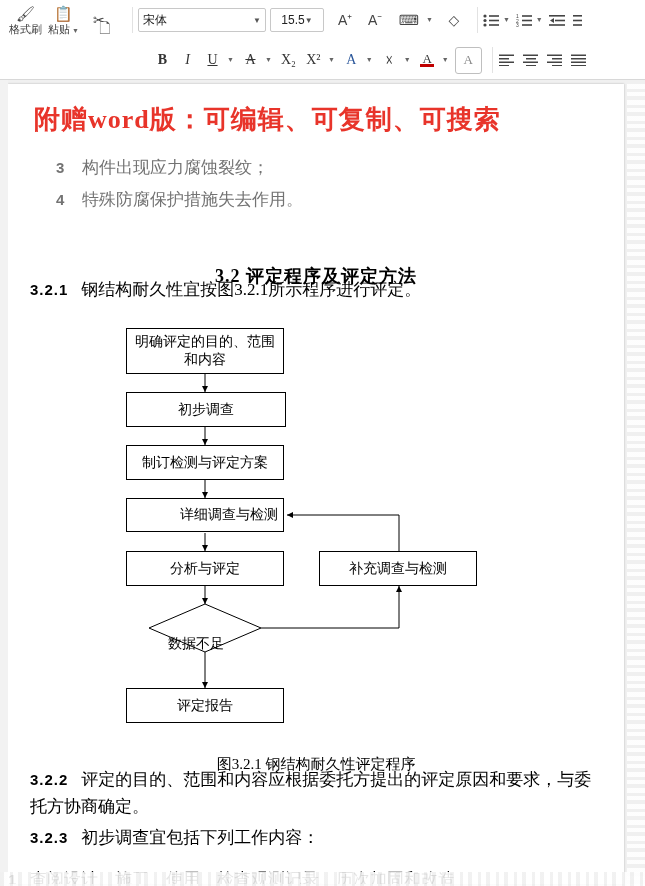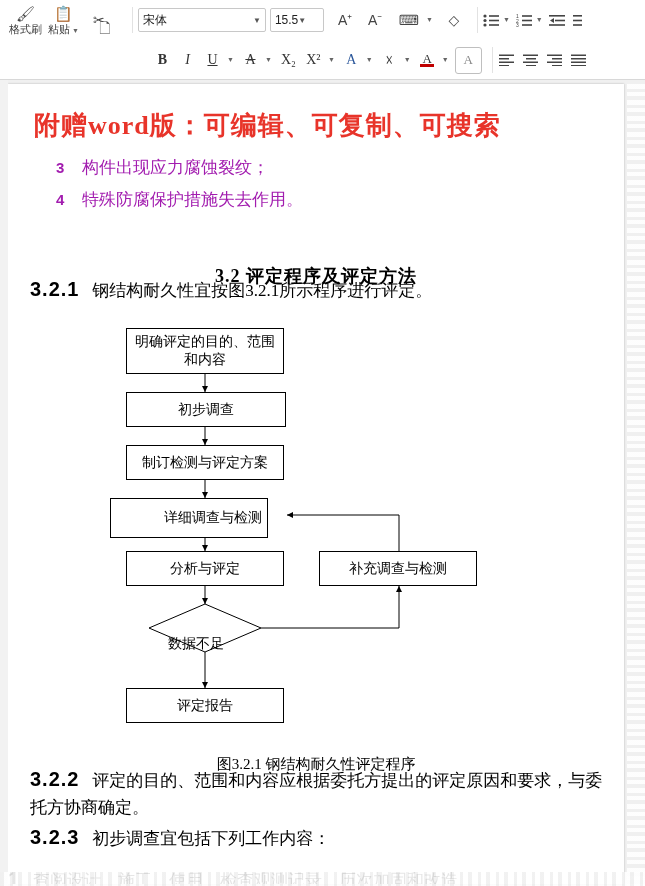--- a/index.html
+++ b/index.html
@@ -92,21 +92,21 @@
     border-radius: 2px;
     background: #fff;
     padding: 0 4px;
     box-sizing: border-box;
     font-size: 12px;
     color: #222;
   }
   .size-box {
     display: flex;
     align-items: center;
-    justify-content: flex-start;
+    justify-content: center;
     width: 54px;
     height: 24px;
     border: 1px solid #c8c8c8;
     border-radius: 2px;
     background: #fff;
     padding: 0 4px;
     box-sizing: border-box;
     font-size: 12px;
     color: #222;
     margin-left: 4px;
@@ -207,34 +207,34 @@
     position: absolute;
     left: 0; top: 0;
     width: 616px;
     height: 800px;
     color: #000;
   }
 
   .banner {
     position: absolute;
     left: 26px;
-    top: 24px;
+    top: 18px;
     font-family: "Liberation Serif", serif;
     font-weight: bold;
     font-size: 26px;
     color: #e8342a;
     white-space: nowrap;
     letter-spacing: 1px;
   }
 
   .li-row {
     position: absolute;
     font-family: "Liberation Serif", serif;
     font-size: 17px;
-    color: #a21caf;
+    color: #737373;
     white-space: nowrap;
   }
   .li-num {
     display: inline-block;
     width: 26px;
     font-weight: bold;
     font-family: "Liberation Sans", sans-serif;
     font-size: 15px;
   }
 
@@ -251,21 +251,21 @@
   .para {
     position: absolute;
     font-family: "Liberation Serif", serif;
     font-size: 17px;
     line-height: 27px;
     color: #000;
   }
   .para .lbl {
     font-family: "Liberation Sans", sans-serif;
     font-weight: bold;
-    font-size: 20px;
+    font-size: 15px;
     letter-spacing: 1px;
   }
 
   .caption {
     position: absolute;
     width: 616px;
     text-align: center;
     font-family: "Liberation Serif", serif;
     font-size: 15px;
   }
@@ -543,21 +543,21 @@
         <div class="node" style="left:118px; top:20px; width:158px; height:46px;">
           <span style="white-space:pre-line">明确评定的目的、范围
 和内容</span>
         </div>
         <div class="node" style="left:118px; top:84px; width:160px; height:35px;">
           <span>初步调查</span>
         </div>
         <div class="node" style="left:118px; top:137px; width:158px; height:35px;">
           <span>制订检测与评定方案</span>
         </div>
-        <div class="node" style="left:102px; top:190px; width:158px; height:40px;padding-left:48px;">
+        <div class="node" style="left:118px; top:190px; width:158px; height:34px;padding-left:48px;">
           <span>详细调查与检测</span>
         </div>
         <div class="node" style="left:118px; top:243px; width:158px; height:35px;">
           <span>分析与评定</span>
         </div>
         <div class="node" style="left:311px; top:243px; width:158px; height:35px;">
           <span>补充调查与检测</span>
         </div>
         <div class="diamond-label" style="left:160px; top:311px;margin-top:16px;">数据不足</div>
         <div class="node" style="left:118px; top:380px; width:158px; height:35px;">

